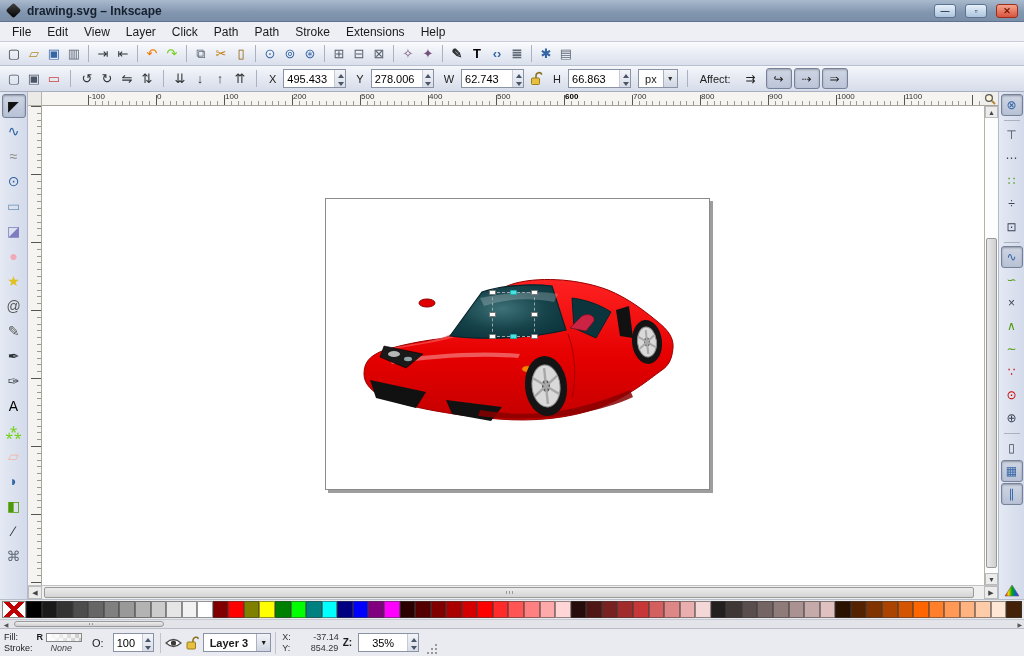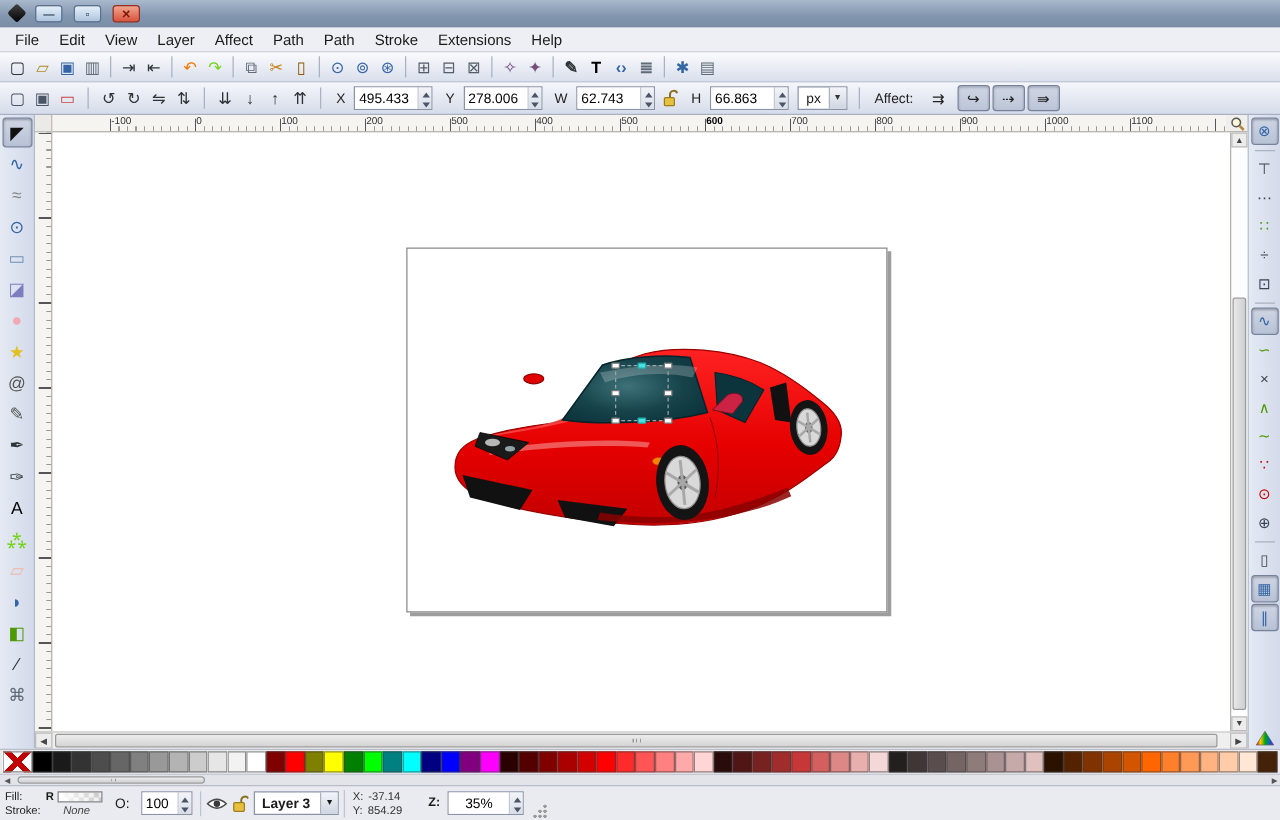--- a/index.html
+++ b/index.html
@@ -127,50 +127,51 @@
     repeating-conic-gradient(#c8c8c8 0% 25%,#efefef 0% 50%);background-size:100% 100%,8px 8px;}
   .stroke-none{font-style:italic;color:#444;padding-left:14px;}
   .ospin input{width:28px;}
   .sb-sep{width:1px;height:20px;background:#bfc3cd;}
   .sicon{display:flex;align-items:center;}
   .layersel{display:inline-flex;align-items:center;border:1px solid #8a93a5;background:#fff;height:19px;}
   .layersel .val{padding:0 8px 0 6px;font-size:11px;font-weight:bold;}
   .statusmsg{flex:1;font-size:11px;color:#111;white-space:nowrap;overflow:hidden;}
   .coords{display:flex;flex-direction:column;font-family:"DejaVu Sans Mono",monospace;font-size:9px;line-height:11px;color:#333;border-left:1px solid #bfc3cd;padding-left:6px;}
   .coords .row{display:flex;gap:4px;}
-  .coords .cv{width:44px;}
+  .coords .cv{width:44px;text-align:right;}
   .zlabel{font-size:10px;font-weight:bold;}
   .zspin input{width:48px;text-align:center;}
   .grip{width:14px;height:14px;align-self:flex-end;
     background:radial-gradient(circle at 11px 3px,#999 1.2px,transparent 1.5px),
                radial-gradient(circle at 7px 7px,#999 1.2px,transparent 1.5px),
                radial-gradient(circle at 11px 7px,#999 1.2px,transparent 1.5px),
                radial-gradient(circle at 3px 11px,#999 1.2px,transparent 1.5px),
                radial-gradient(circle at 7px 11px,#999 1.2px,transparent 1.5px),
                radial-gradient(circle at 11px 11px,#999 1.2px,transparent 1.5px);}
 </style>
 </head>
 <body>
 
 <div class="app">
 
   <div class="titlebar">
     <span class="tb-logo"></span>
+    <span class="tb-title">drawing.svg – Inkscape</span>
     <span class="wbtn">—</span>
     <span class="wbtn">▫</span>
     <span class="wbtn close">✕</span>
   </div>
 
   <div class="menubar">
 
   <span class="mitem">File</span>
       <span class="mitem">Edit</span>
       <span class="mitem">View</span>
       <span class="mitem">Layer</span>
-      <span class="mitem">Affect</span>
+      <span class="mitem">Click</span>
       <span class="mitem">Path</span>
       <span class="mitem">Path</span>
       <span class="mitem">Stroke</span>
       <span class="mitem">Extensions</span>
       <span class="mitem">Help</span>
     </div>
 
   <div class="cmdbar">
     <span class="tbgroup">
         <span class="tbtn" style="color: rgb(46, 52, 54);">▢</span>

